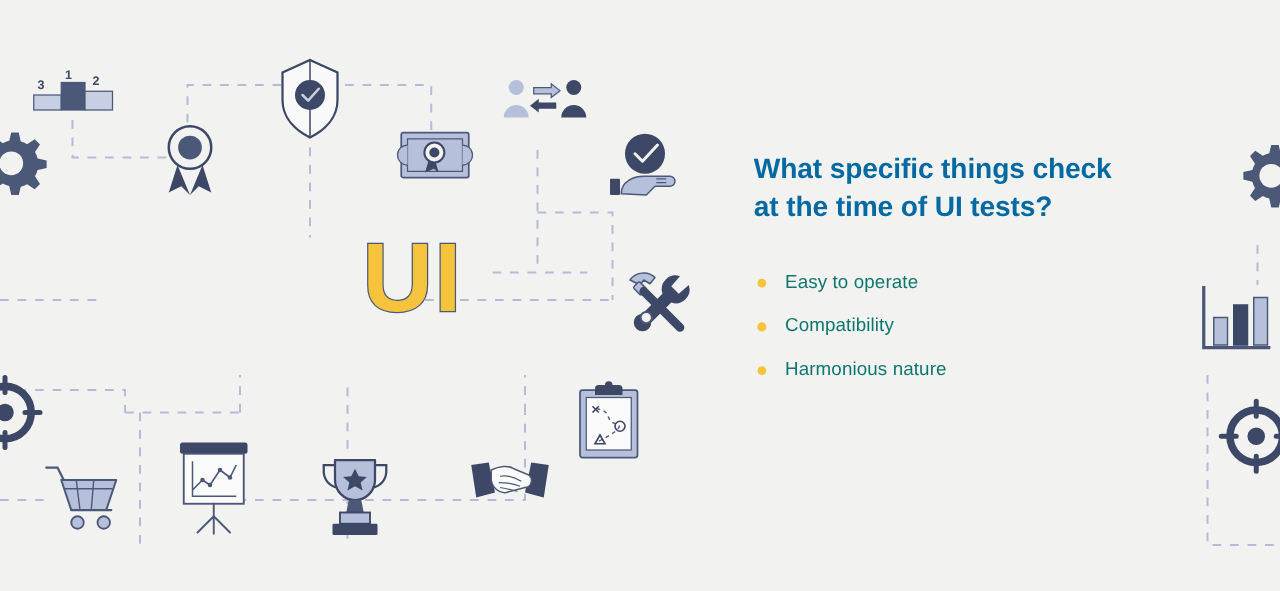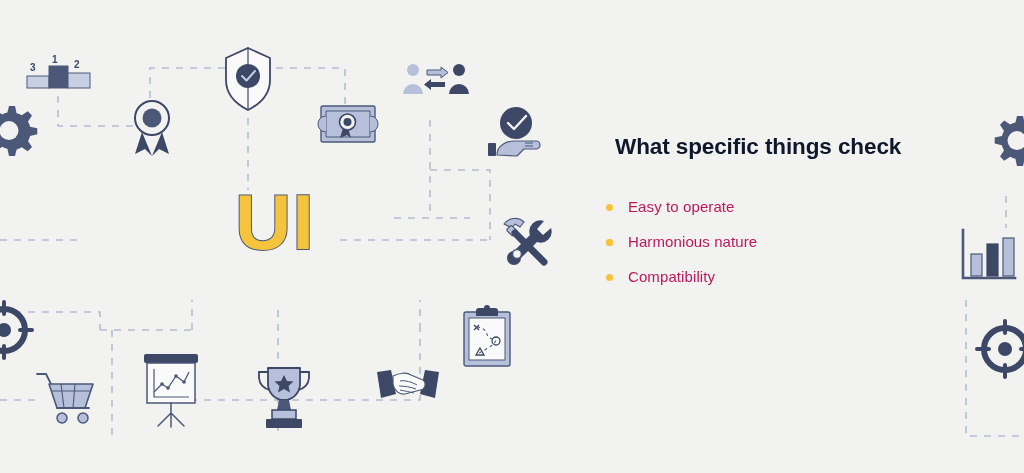--- a/index.html
+++ b/index.html
@@ -32,21 +32,21 @@
     position: absolute;
   }
   .icon svg { display: block; overflow: visible; }
 
   
   #wordmark {
     position: absolute;
     left: 180px;
     top: 186px;
     width: 190px;
-    text-align: center;
+    text-align: right;
     line-height: 0.94;
     user-select: none;
   }
   #wordmark .ln {
     display: block;
     font-family: "Liberation Sans", sans-serif;
     font-weight: bold;
     color: #f5c43c;
     -webkit-text-stroke: 2px #4b5878;
     paint-order: stroke fill;
@@ -56,40 +56,40 @@
   #wordmark .test { font-size: 60px; letter-spacing: 2px; }
 
   
   #panel {
     position: absolute;
     left: 603px;
     top: 119px;
     width: 340px;
   }
   #panel h1 {
-    margin: 12px;
+    margin: 0;
     font-size: 22.5px;
     line-height: 1.38;
     font-weight: bold;
-    color: #0f172a;
+    color: #0369a1;
     letter-spacing: -0.1px;
   }
   #panel h1 .l2 { display: block; }
   #bullets {
     list-style: none;
     margin: 0;
     padding: 0;
     margin-top: 36px;
   }
   #bullets li {
     position: relative;
     padding-left: 25px;
     margin-bottom: 18px;
     font-size: 15px;
-    color: #be185d;
+    color: #0f766e;
     letter-spacing: 0.1px;
   }
   #bullets li .dot {
     position: absolute;
     left: 3px;
     top: 6px;
     width: 7px;
     height: 7px;
     border-radius: 50%;
     background: #f5c43c;
@@ -303,34 +303,35 @@
     </svg>
   </div>
 
   <div id="wordmark">
     <span class="ln ui">UI</span>
   </div>
 
   <div id="panel">
     <h1>
       <span class="l1">What specific things check</span>
+      <span class="l2">at the time of UI tests?</span>
     </h1>
 
     <ul id="bullets">
       <li>
         <span class="dot"></span>
         <span>Easy to operate</span>
       </li>
       <li>
         <span class="dot"></span>
       </li>
       <li>
         <span class="dot"></span>
-        <span>Harmonious nature</span>
+        <span>Compatibility</span>
       </li>
       <li>
         <span class="dot"></span>
-        <span>Compatibility</span>
+        <span>Harmonious nature</span>
       </li>
     </ul>
   </div>
 
 </div>
 
 </body></html>

